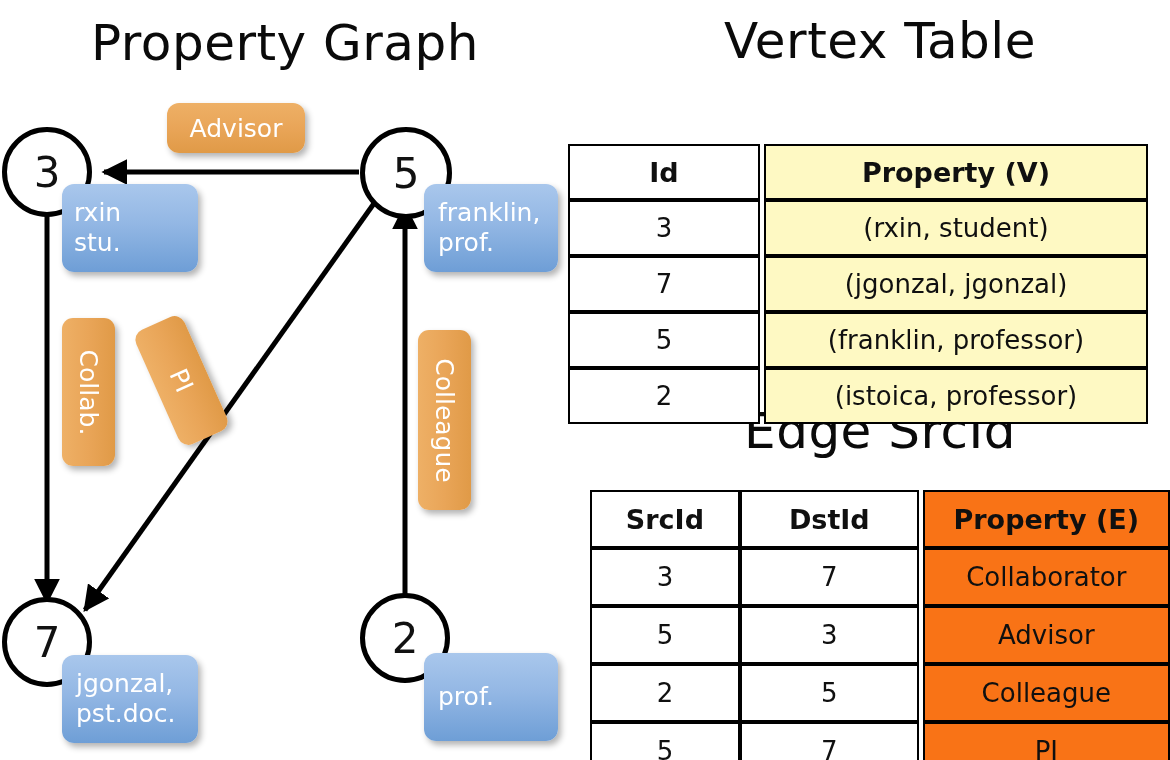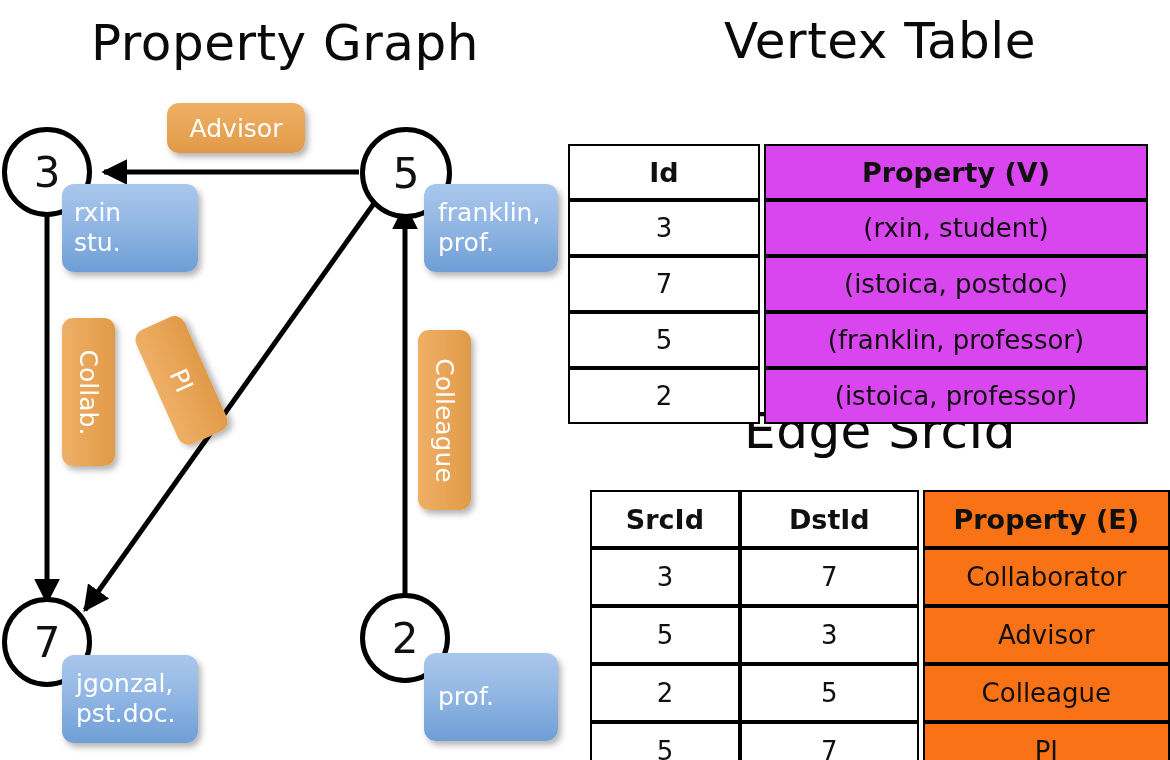--- a/index.html
+++ b/index.html
@@ -100,21 +100,21 @@
   .tbl td{
     border:2px solid #000;
     text-align:center;
     vertical-align:middle;
     font-size:26px;
     color:#101010;
     background:#fff;
     padding:0;
   }
   .tbl td.hdr{font-weight:bold;font-size:27px;}
-  .tbl td.blue-cell{background:#d946ef;}
+  .tbl td.blue-cell{background:#fef9c3;}
   .tbl td.orange-cell{background:#f97316;}
   .tbl td.gapcol{border:none;background:transparent;width:4px;padding:0;}
 
   #vertex-table{left:568px;top:100px;margin-top:44px;}
   #vertex-table td.c-id{width:188px;height:52px;}
   #vertex-table td.c-prop{width:380px;height:52px;}
 
   #edge-table{left:590px;top:490px;}
   #edge-table td.c-src{width:148px;height:54px;}
   #edge-table td.c-dst{width:178px;height:54px;}
@@ -207,21 +207,21 @@
     <td class="c-prop hdr blue-cell">Property (V)</td>
   </tr>
   <tr>
     <td class="c-id">3</td>
     <td class="gapcol"></td>
     <td class="c-prop blue-cell">(rxin, student)</td>
   </tr>
   <tr>
     <td class="c-id">7</td>
     <td class="gapcol"></td>
-    <td class="c-prop blue-cell">(istoica, postdoc)</td>
+    <td class="c-prop blue-cell">(jgonzal, jgonzal)</td>
   </tr>
   <tr>
     <td class="c-id">5</td>
     <td class="gapcol"></td>
     <td class="c-prop blue-cell">(franklin, professor)</td>
   </tr>
   <tr>
     <td class="c-id">2</td>
     <td class="gapcol"></td>
     <td class="c-prop blue-cell">(istoica, professor)</td>

